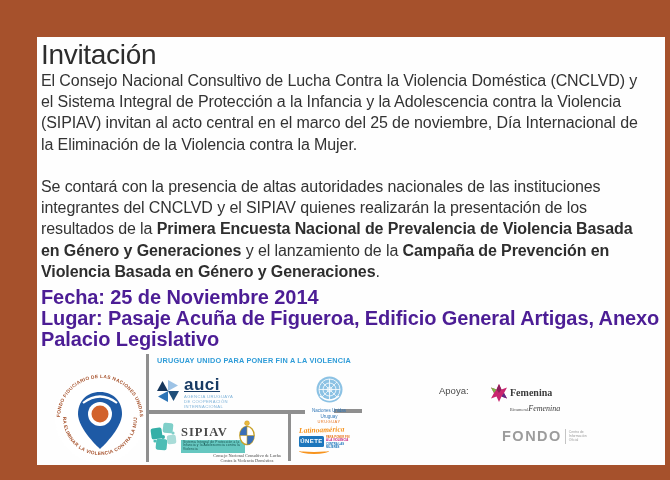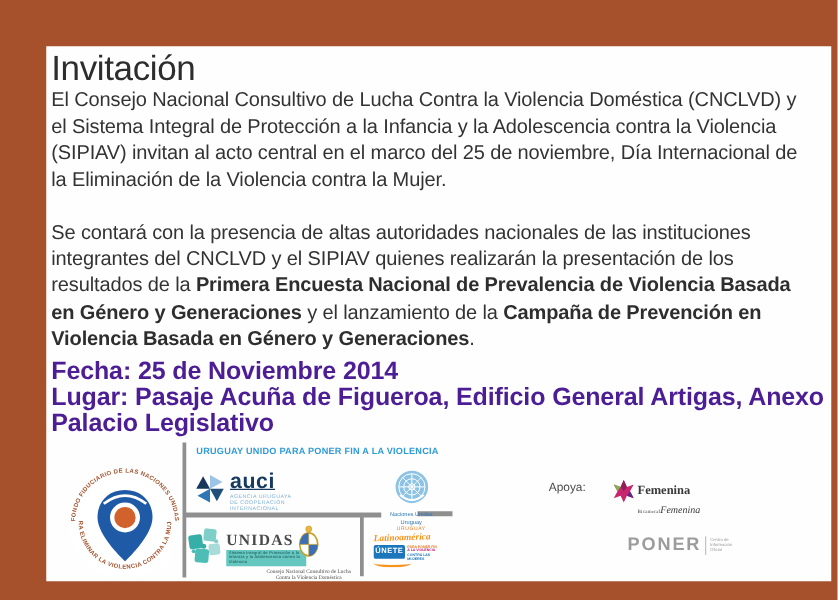--- a/index.html
+++ b/index.html
@@ -178,21 +178,21 @@
         <svg width="30" height="32" viewBox="0 0 30 32">
           <rect x="2" y="7" width="11" height="11" rx="2" fill="#35AFA7" transform="rotate(-8 7 12)"></rect>
           <rect x="14" y="2" width="10" height="10" rx="2" fill="#7FCFC9" transform="rotate(6 19 7)"></rect>
           <rect x="7" y="18" width="11" height="11" rx="2" fill="#4DBDB5" transform="rotate(5 12 23)"></rect>
           <rect x="18" y="14" width="9" height="9" rx="2" fill="#A9DCD8" transform="rotate(-6 22 18)"></rect>
           <circle cx="14" cy="16" r="2" fill="#35AFA7"></circle>
           <circle cx="24" cy="12" r="1.6" fill="#7FCFC9"></circle>
           <circle cx="6" cy="20" r="1.6" fill="#4DBDB5"></circle>
         </svg>
         <div class="sipiav-col">
-          <div class="sipiav-name">UNIDAS</div>
+          <div class="sipiav-name">SIPIAV</div>
           <div class="sipiav-cap">Sistema Integral de Protección a la Infancia y la Adolescencia contra la Violencia</div>
         </div>
       </div>
 
       <div class="cnclvd">
         <svg width="18" height="27" viewBox="0 0 18 27">
           <circle cx="9" cy="3.2" r="2.4" fill="#E8B93C" stroke="#C9952B" stroke-width="0.5"></circle>
           <ellipse cx="9" cy="15.5" rx="7.2" ry="9.2" fill="#FFFFFF" stroke="#C9A227" stroke-width="1.3"></ellipse>
           <path d="M9,6.3 A7.2,9.2 0 0 0 1.8,15.5 L9,15.5 Z" fill="#3A6FB7"></path>
           <path d="M9,24.7 A7.2,9.2 0 0 0 16.2,15.5 L9,15.5 Z" fill="#3A6FB7"></path>
@@ -227,21 +227,21 @@
           <polygon points="0,3.5 5.5,5.5 3,9" fill="#7AB648"></polygon>
           <polygon points="16,14.5 10.5,12.5 13,9" fill="#5E2A84"></polygon>
         </svg>
         <div class="bancada-col">
           <div class="bancada-l1">Femenina</div>
           <div><span class="bancada-l2a">Bicameral</span><span class="bancada-l2b">Femenina</span></div>
         </div>
       </div>
 
       <div class="impo">
-        <span class="impo-name">PONER</span>
+        <span class="impo-name">FONDO</span>
         <span class="impo-vline"></span>
         <span class="impo-col">
           <div>Centro de</div>
           <div>Información</div>
           <div>Oficial</div>
         </span>
       </div>
 
     </div>
   </div>

